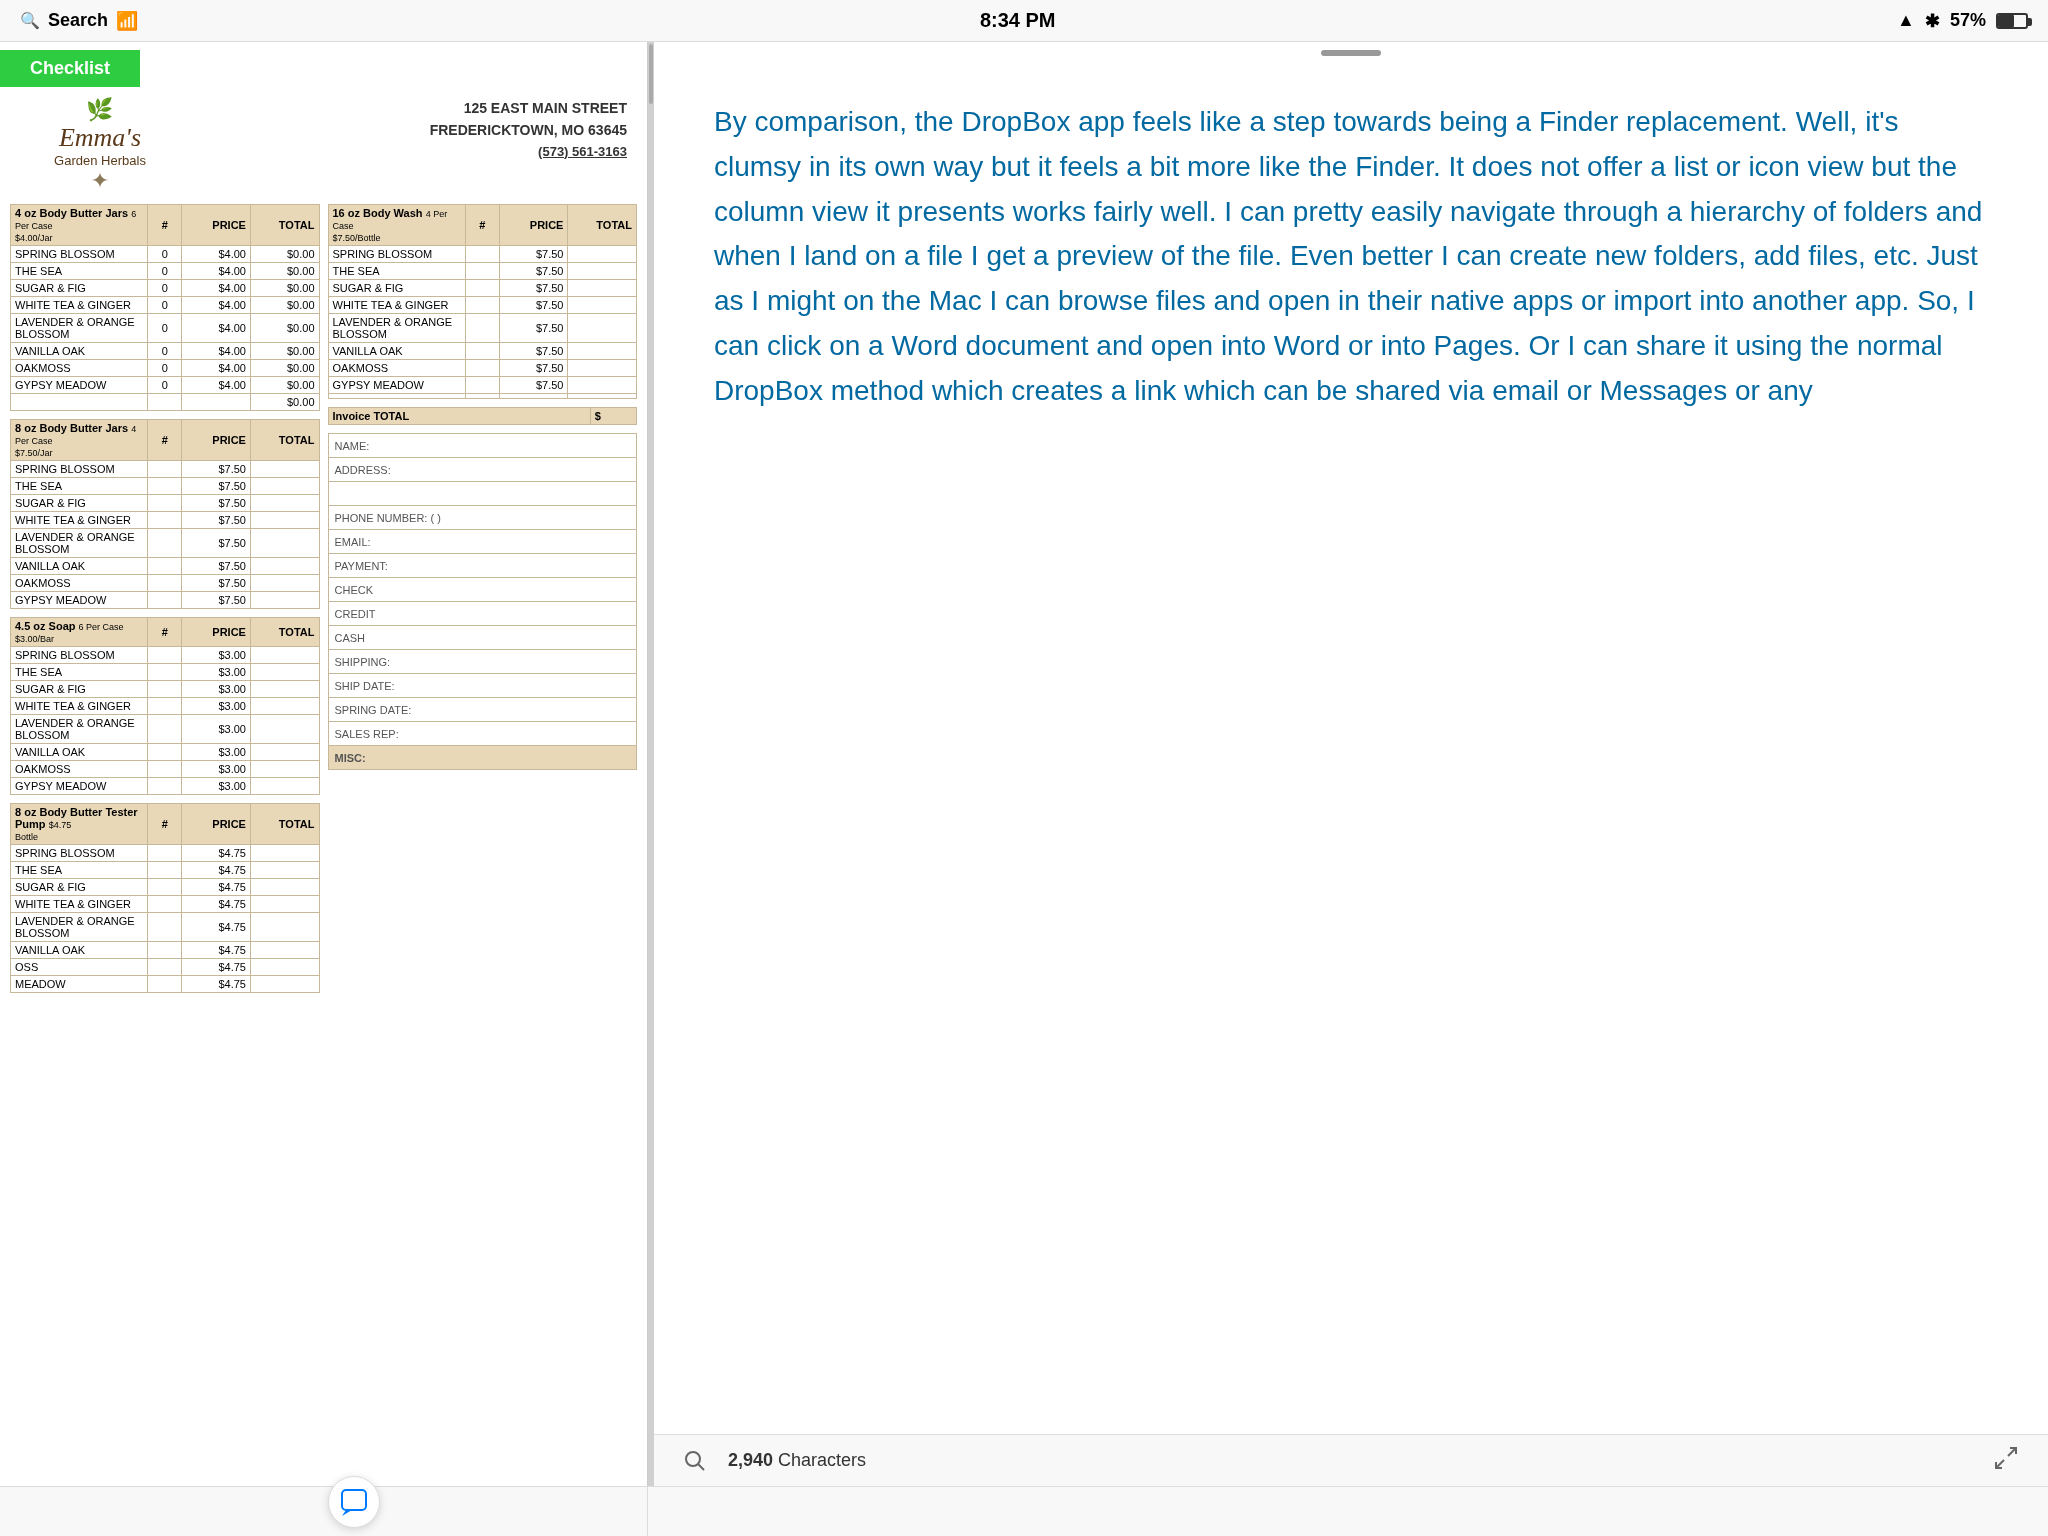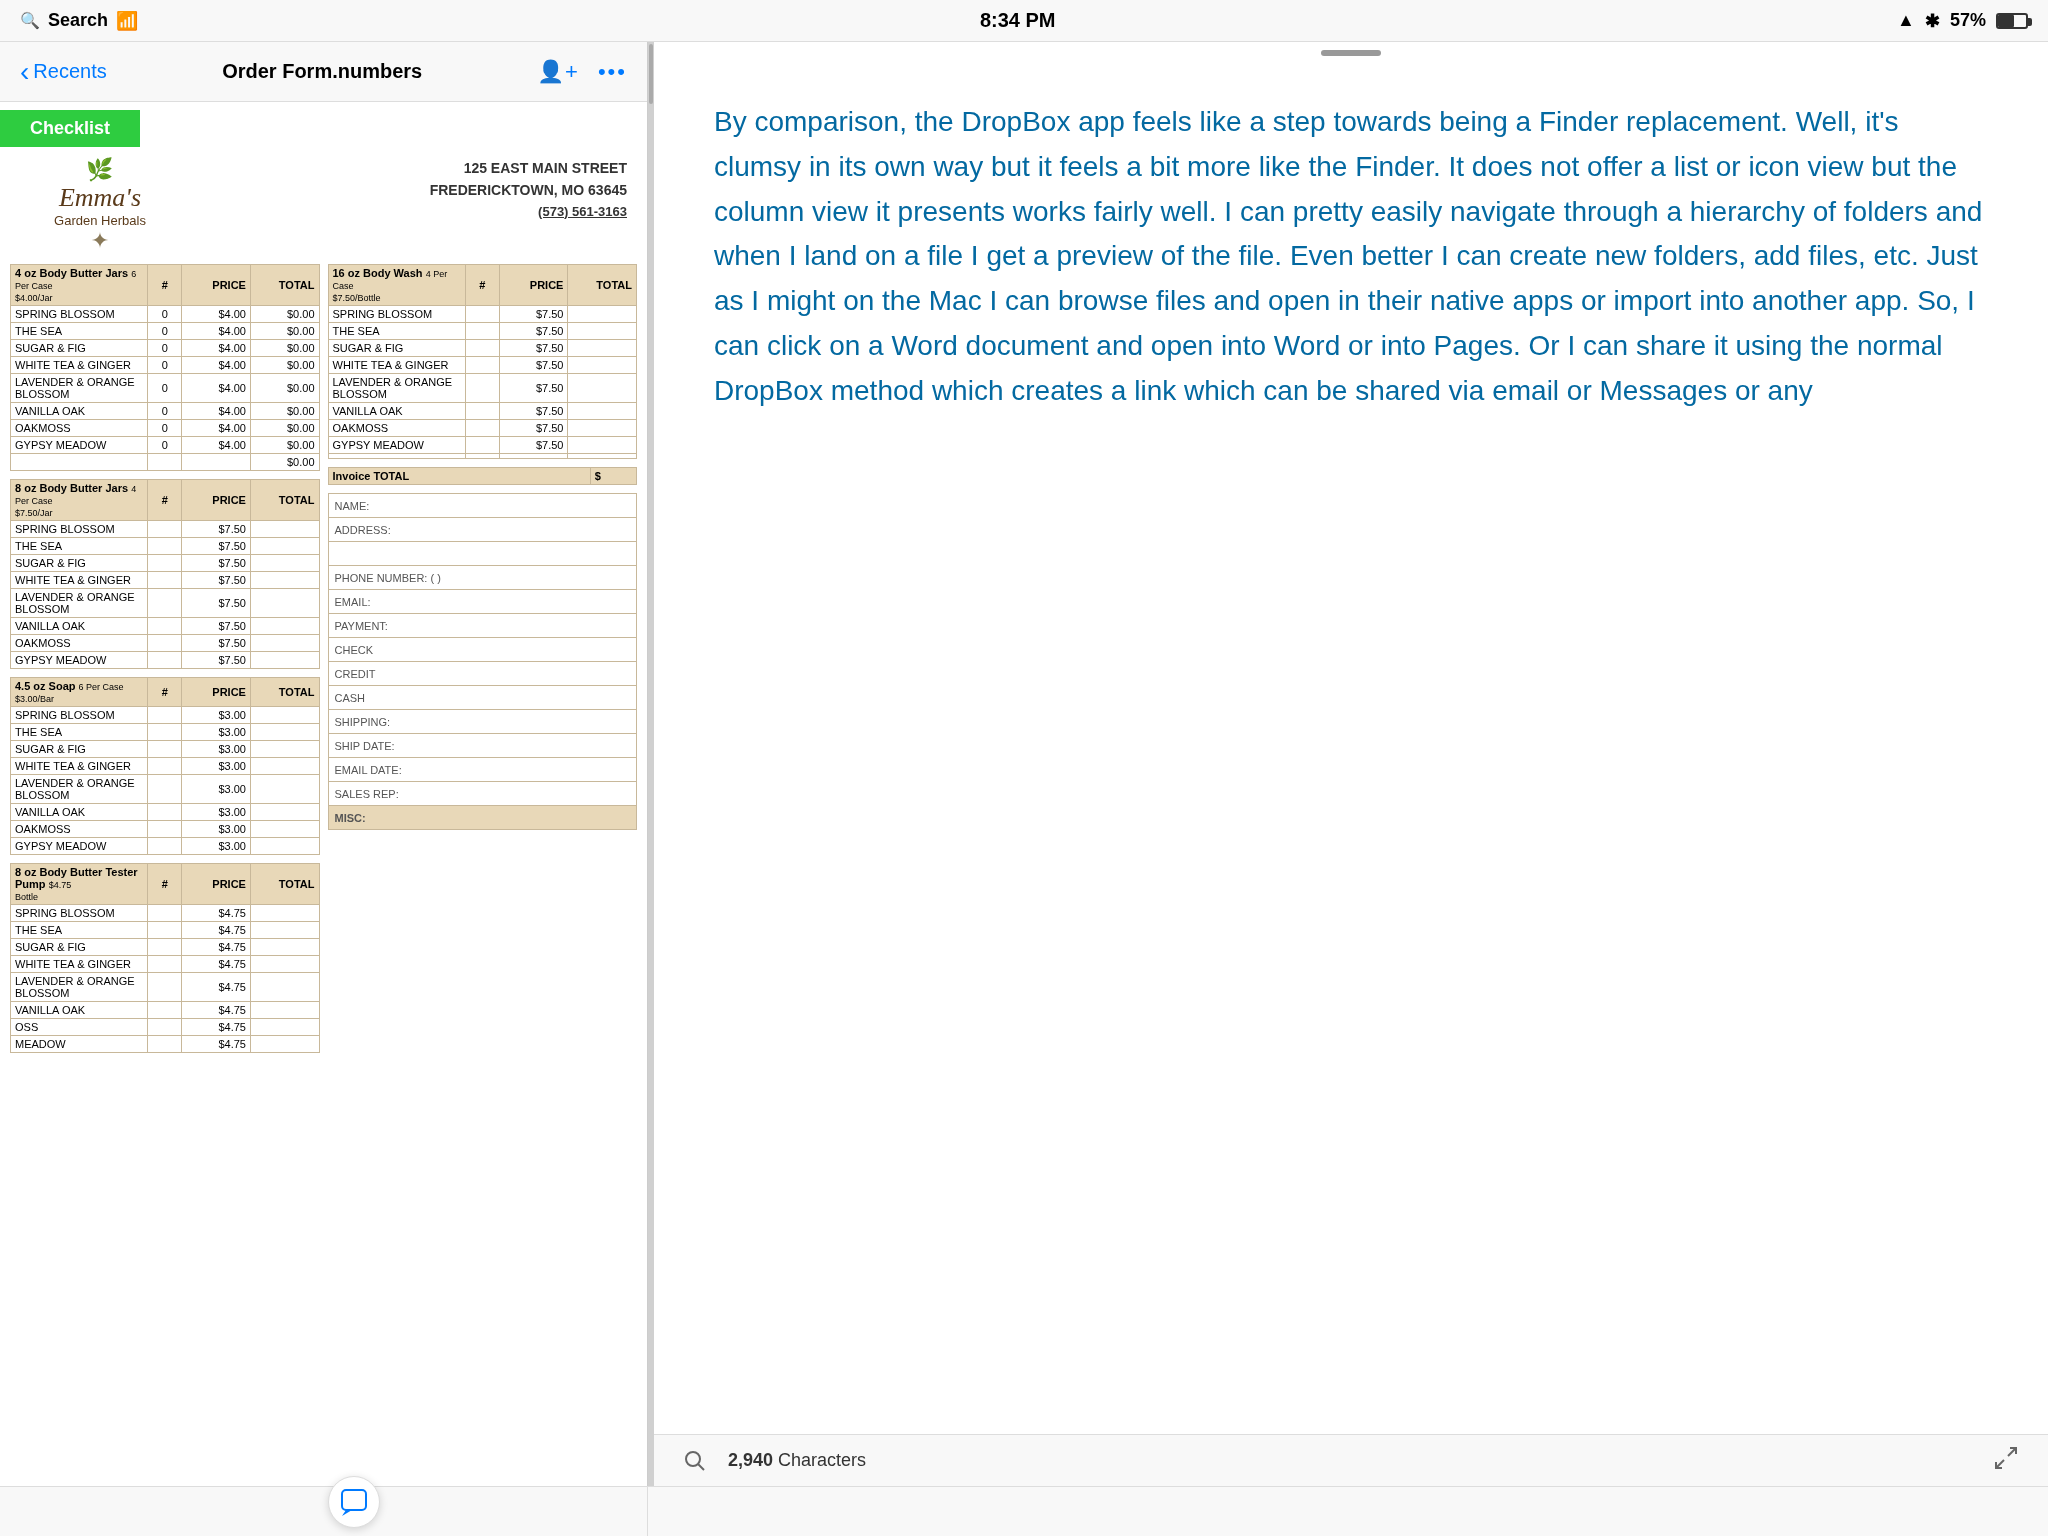--- a/index.html
+++ b/index.html
@@ -371,31 +371,20 @@
     <span class="battery">
         <div class="battery-fill"></div>
       </span>
   </div>
 </div>
 
 <div class="main-content">
 
   <div class="left-panel">
 
-    <div class="numbers-nav">
-      <div class="nav-back">
-        <span class="chevron-left"></span>
-        <span>Recents</span>
-      </div>
-      <div class="nav-title">Order Form.numbers</div>
-      <div class="nav-actions">
-        <span style="font-size:22px;">👤+</span>
-        <span style="font-size:22px; letter-spacing:2px;">•••</span>
-      </div>
-    </div>
 
     <div class="checklist-tab">
       <span>Checklist</span>
     </div>
 
     <div class="numbers-content">
 
       <div class="spreadsheet-header">
         <div class="logo-area">
           <div class="logo-decoration">🌿</div>
@@ -779,21 +768,21 @@
               <tr>
                     <td class="form-label">CASH</td>
                   </tr>
               <tr>
                     <td class="form-label">SHIPPING:</td>
                   </tr>
               <tr>
                     <td class="form-label">SHIP DATE:</td>
                   </tr>
               <tr>
-                    <td class="form-label">EMAIL DATE:</td>
+                    <td class="form-label">SPRING DATE:</td>
                   </tr>
               <tr>
                     <td class="form-label">SALES REP:</td>
                   </tr>
               <tr class="misc-row">
                     <td class="form-label"><strong>MISC:</strong></td>
                   </tr>
             </tbody>
               </table>
           </div>

